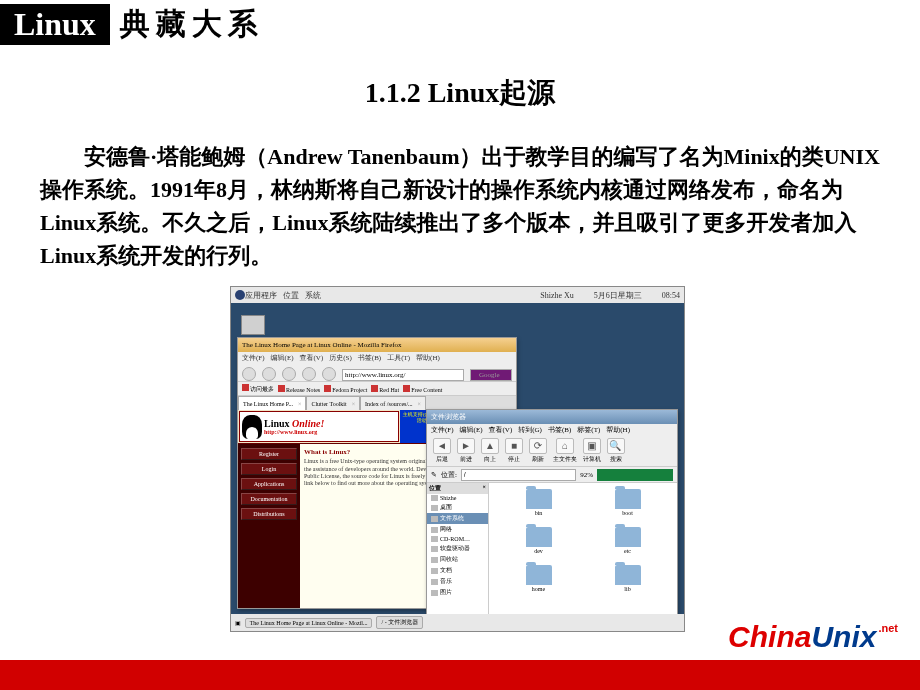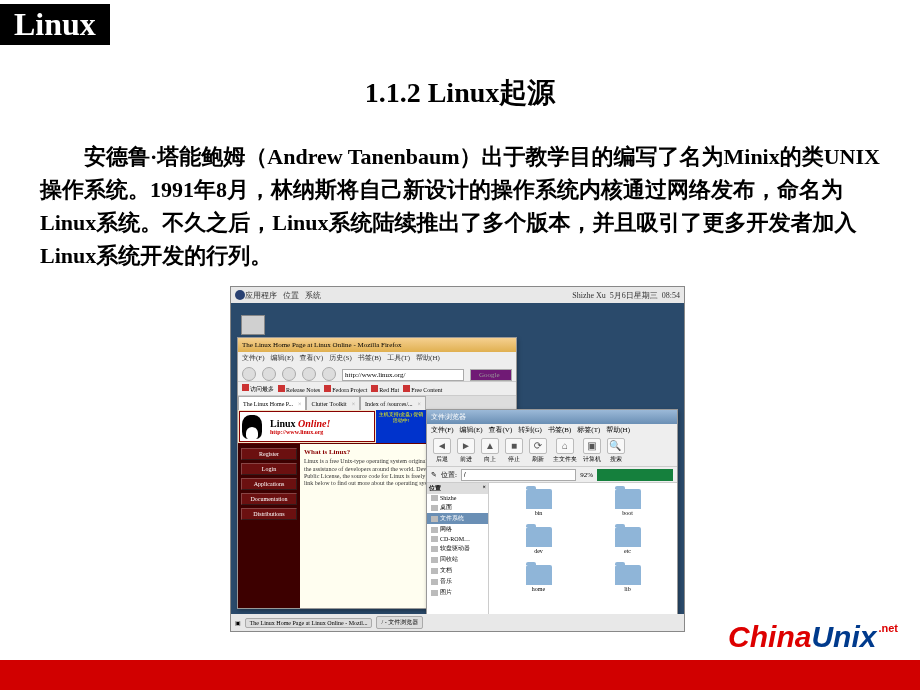--- a/index.html
+++ b/index.html
@@ -9,21 +9,21 @@
   .linux-tag { background: #000; color: #fff; font-family: "Times New Roman", serif; font-weight: bold; font-size: 32px; padding: 2px 14px; }
   .series-title { font-size: 30px; font-weight: bold; margin-left: 10px; letter-spacing: 6px; }
   
   .page-title { text-align: center; font-size: 28px; font-weight: bold; margin-top: 26px; font-family: "SimSun", "Times New Roman", serif; }
   .body-text { font-size: 22px; font-weight: bold; line-height: 1.5; margin: 28px 40px 14px 40px; font-family: "SimSun", "Times New Roman", serif; text-indent: 2em; }
   
   .screenshot-wrap { width: 455px; height: 346px; margin-left: 230px; position: relative; border: 1px solid #888; }
   .desktop { position: absolute; inset: 0; background: #2a4a6b; }
   .gnome-panel { position: absolute; top: 0; left: 0; right: 0; height: 16px; background: #e8e8e8; display: flex; align-items: center; font-size: 8px; color: #333; padding: 0 4px; }
   .gnome-panel .panel-left { display: flex; gap: 6px; }
-  .gnome-panel .panel-right { margin-left: auto; display: flex; gap: 4px; align-items: center; }
+  .gnome-panel .panel-right { margin-left: auto; display: flex; gap: 20px; align-items: center; }
   .fedora-logo { width: 10px; height: 10px; background: #294172; border-radius: 50%; display: inline-block; }
   
   .desktop-icon { position: absolute; top: 28px; left: 10px; text-align: center; color: #fff; font-size: 7px; }
   .desktop-icon .icon-img { width: 24px; height: 20px; background: #d0d0d0; border: 1px solid #888; margin-bottom: 2px; }
   
   .ff-window { position: absolute; top: 50px; left: 6px; width: 280px; height: 272px; background: #eee; border: 1px solid #999; box-shadow: 1px 2px 4px rgba(0,0,0,0.3); }
   .ff-titlebar { height: 14px; background: linear-gradient(#f5d090, #e0b050); font-size: 7px; padding: 1px 4px; display: flex; align-items: center; }
   .ff-menubar { height: 12px; background: #eee; font-size: 7px; display: flex; gap: 6px; padding: 0 4px; align-items: center; color: #333; }
   .ff-toolbar { height: 18px; background: #eee; display: flex; align-items: flex-end; gap: 6px; padding: 0 4px; border-bottom: 1px solid #ccc; }
   .ff-toolbar .nav-btn { width: 14px; height: 14px; border-radius: 50%; background: #ddd; border: 1px solid #aaa; }
@@ -32,21 +32,21 @@
   .ff-bookmarks { height: 14px; background: #eee; display: flex; gap: 4px; padding: 0 4px; align-items: center; font-size: 6px; border-bottom: 1px solid #ccc; }
   .ff-bookmarks span { white-space: nowrap; }
   .bm-icon { width: 7px; height: 7px; background: #c33; display: inline-block; margin-right: 1px; }
   .ff-tabs { height: 14px; background: #ddd; display: flex; font-size: 6px; align-items: stretch; }
   .ff-tab { padding: 1px 4px; border: 1px solid #aaa; border-bottom: none; background: #eee; display: flex; align-items: center; gap: 2px; white-space: nowrap; overflow: hidden; }
   .ff-tab.active { background: #fff; }
   .ff-tab .close-x { margin-left: 3px; color: #999; font-size: 6px; }
   
   .ff-content { height: 198px; background: #fff; overflow: hidden; position: relative; font-size: 7px; }
   .lo-banner { height: 34px; background: #f2e6c8; border-bottom: 1px solid #600; display: flex; }
-  .lo-logo-box { width: 136px; background: #fff; border: 1px solid #800; margin: 1px; display: flex; align-items: center; padding: 2px; gap: 8px; }
+  .lo-logo-box { width: 160px; background: #fff; border: 1px solid #800; margin: 1px; display: flex; align-items: center; padding: 2px; gap: 2px; }
   .tux { width: 20px; height: 24px; background: #000; border-radius: 40% 40% 30% 30%; position: relative; }
   .tux::before { content: ""; position: absolute; bottom: 0; left: 20%; right: 20%; height: 50%; background: #fff; border-radius: 50% 50% 30% 30%; }
   .lo-text { display: flex; flex-direction: column; }
   .lo-title { font-family: "Times New Roman", serif; font-size: 10px; font-weight: bold; }
   .lo-title .online { color: #c00; font-style: italic; }
   .lo-url { font-size: 6px; color: #c00; font-weight: bold; }
   .lo-ad { width: 50px; background: #0033cc; color: #ff0; font-size: 5px; padding: 1px; text-align: center; }
   
   .lo-body { display: flex; height: 164px; }
   .lo-sidebar { width: 62px; background: #3d0000; padding: 4px 3px; display: flex; flex-direction: column; gap: 3px; }
@@ -82,20 +82,21 @@
   .chinaunix .unix { color: #003a8c; }
   .chinaunix .dotnet { font-size: 11px; color: #d00; margin-top: 2px; margin-left: 2px; font-style: normal; }
   
   .red-bar { position: absolute; bottom: 0; left: 0; right: 0; height: 30px; background: #d10000; }
 </style>
 </head>
 <body>
 
 <div class="top-banner">
   <div class="linux-tag">Linux</div>
+  <div class="series-title">典藏大系</div>
 </div>
 
 <div class="page-title">1.1.2  Linux起源</div>
 <div class="body-text">安德鲁·塔能鲍姆（Andrew Tanenbaum）出于教学目的编写了名为Minix的类UNIX操作系统。1991年8月，林纳斯将自己新设计的操作系统内核通过网络发布，命名为Linux系统。不久之后，Linux系统陆续推出了多个版本，并且吸引了更多开发者加入Linux系统开发的行列。</div>
 
 <div class="screenshot-wrap">
   <div class="desktop">
     <div class="gnome-panel">
       <span class="fedora-logo"></span>
       <span class="panel-left">

